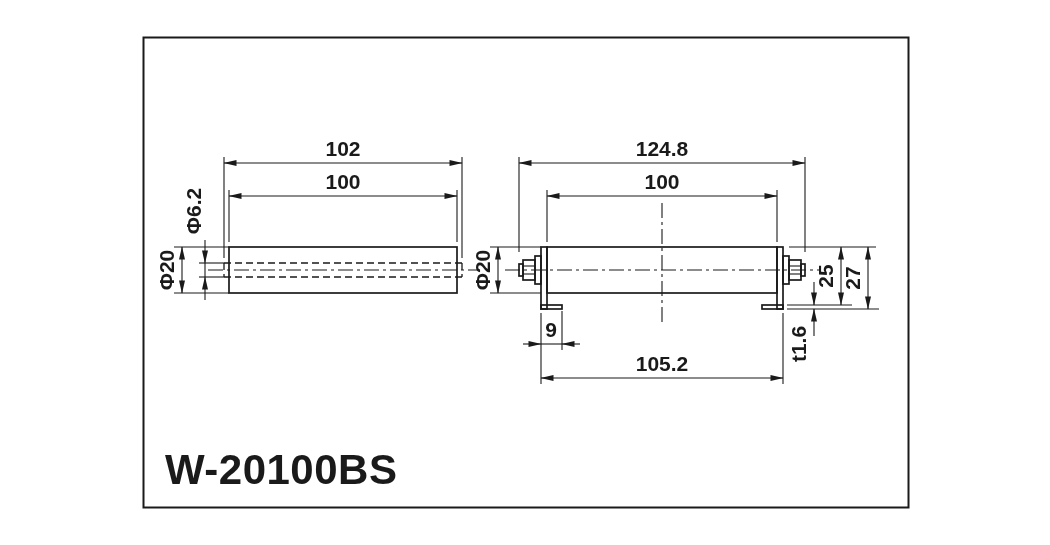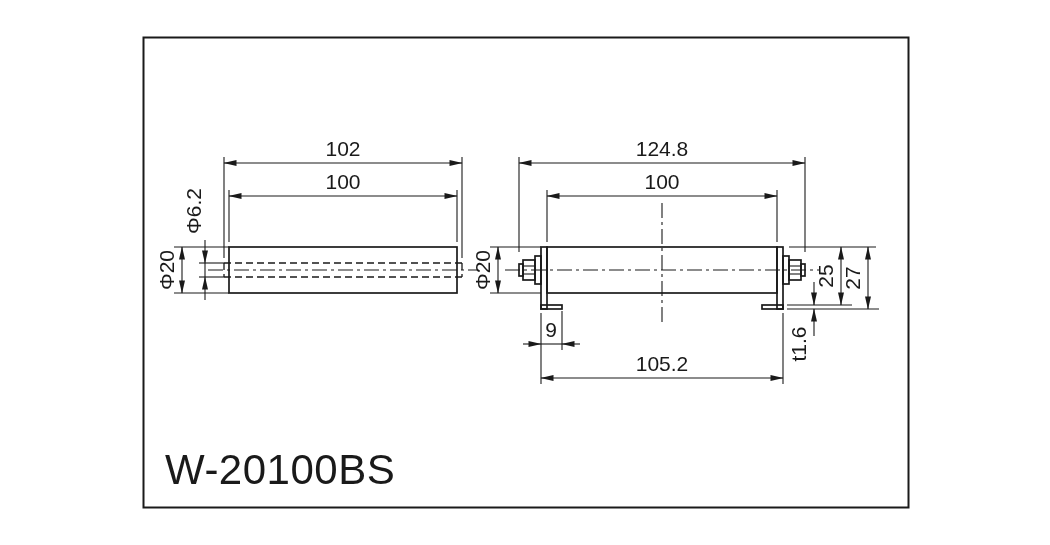--- a/index.html
+++ b/index.html
@@ -1,20 +1,21 @@
 <!DOCTYPE html>
 <html style="--ink: #1a1a1a; --bg: #ffffff;"><head>
 <meta charset="utf-8">
 <style>
   :root { --ink:#1a1a1a; --bg:#ffffff; }
   html,body { margin:0; padding:0; background:var(--bg); }
   .stage {
     width:1050px; height:545px; position:relative;
     background:var(--bg);
     font-family:"Liberation Sans", sans-serif;
+    font-weight:bold;
   }
   svg { display:block; }
   .frame { fill:none; stroke:var(--ink); stroke-width:2; }
   .obj   { fill:none; stroke:var(--ink); stroke-width:1.7; }
   .thin  { fill:none; stroke:var(--ink); stroke-width:1.1; }
   .hid   { fill:none; stroke:var(--ink); stroke-width:1.3; stroke-dasharray:7 4; }
   .cen   { fill:none; stroke:var(--ink); stroke-width:1.1; stroke-dasharray:15 4 3 4; }
   .dimt  { font-size:21px; fill:var(--ink); }
   .title { font-size:42px; fill:var(--ink); letter-spacing:0.5px; }
 </style>

